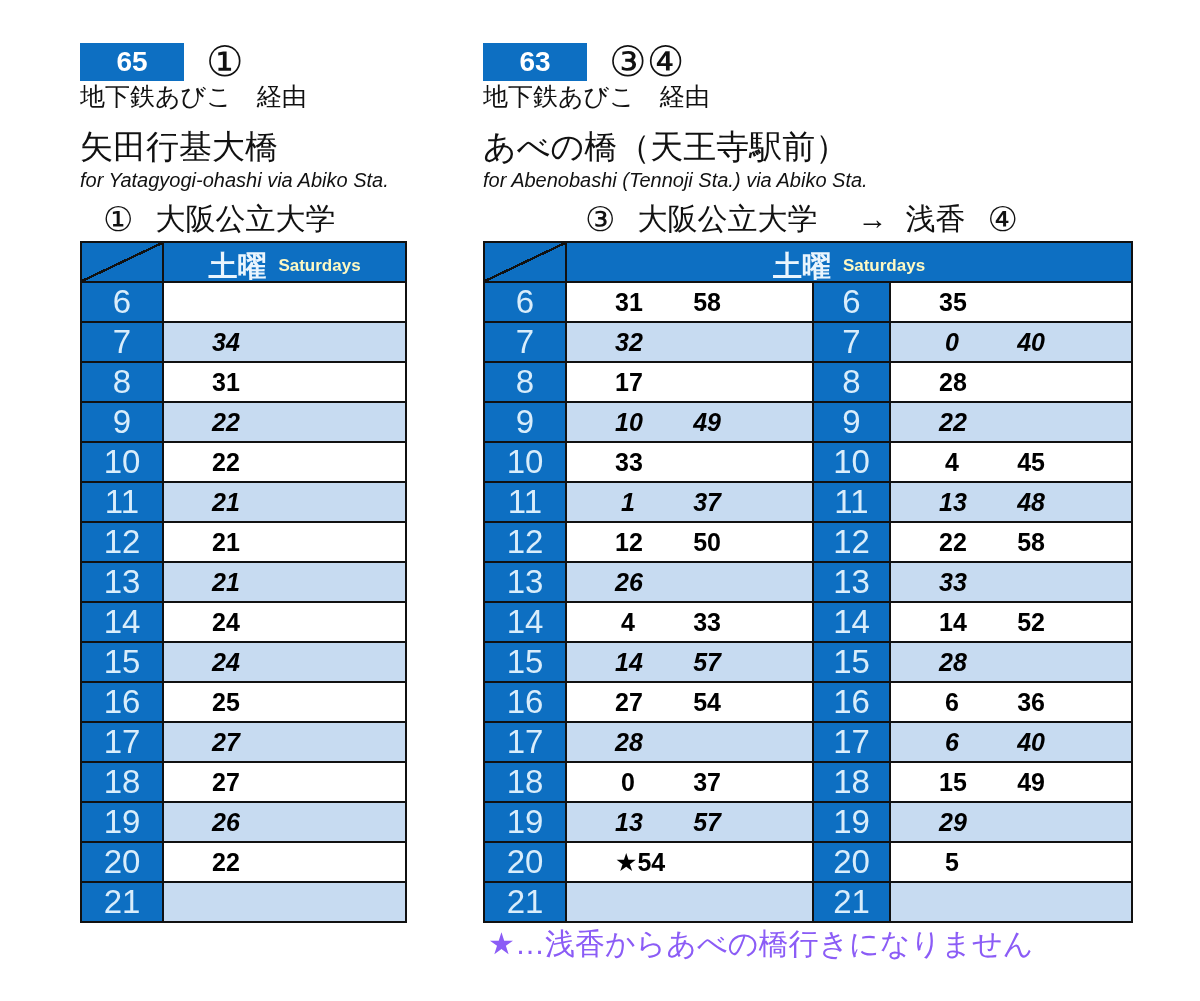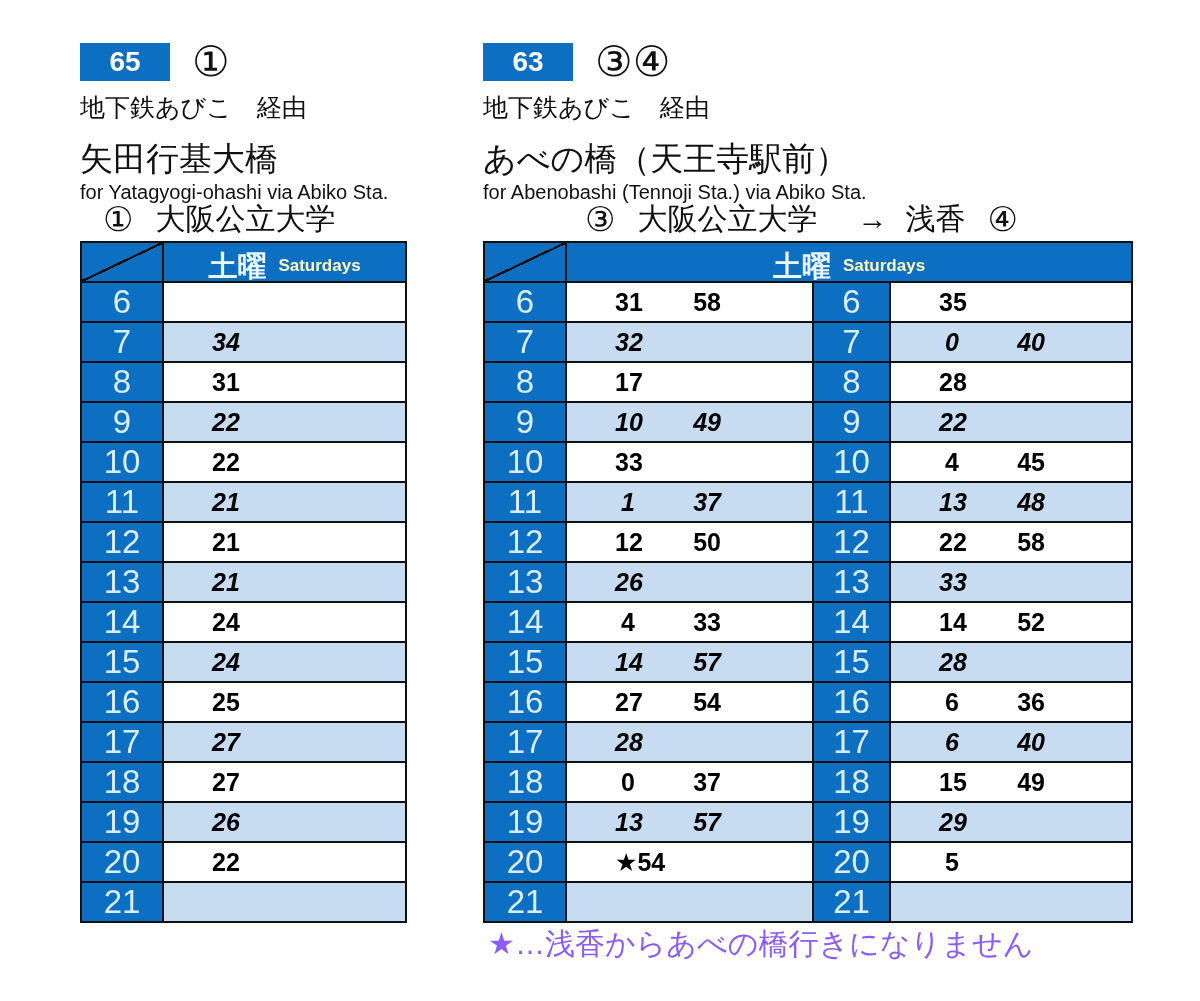--- a/index.html
+++ b/index.html
@@ -12,29 +12,29 @@
     height: 1001px;
     background: #fff;
     overflow: hidden;
     color: #111;
   }
 
   
   .route-header { position: absolute; top: 42px; }
   .badge-row { display: flex; align-items: center; height: 40px; }
   .route-badge {
-    width: 90px; height: 38px;
+    width: 104px; height: 38px;
     background: var(--blue);
     color: #fff; font-weight: bold; font-size: 28px;
     display: flex; align-items: center; justify-content: center;
   }
   .stop-mark { font-size: 42px; margin-left: 22px; line-height: 40px; color: #111; }
-  .via  { margin-top: 12px; font-size: 25px; line-height: 28px; color: #111; font-family: Liberation Serif, serif; }
+  .via  { font-size: 25px; line-height: 28px; color: #111; }
   .dest { margin-top: 18px;  font-size: 33px; line-height: 38px; color: #111; }
-  .dest-en { margin-top: 3px; font-size: 20px; line-height: 22px; color: #111; }
+  .dest-en { margin-top: 3px; font-size: 20px; line-height: 22px; color: #111; font-style: italic; }
 
   
   .table-title {
     position: absolute; top: 200px; height: 38px;
     display: flex; align-items: center;
     font-size: 30px; color: #111; white-space: nowrap;
   }
   .table-title .t-mark { font-size: 34px; }
   .table-title > span { margin-right: 22px; }
   .table-title .t-arrow { margin: 0 18px 0 18px; }

